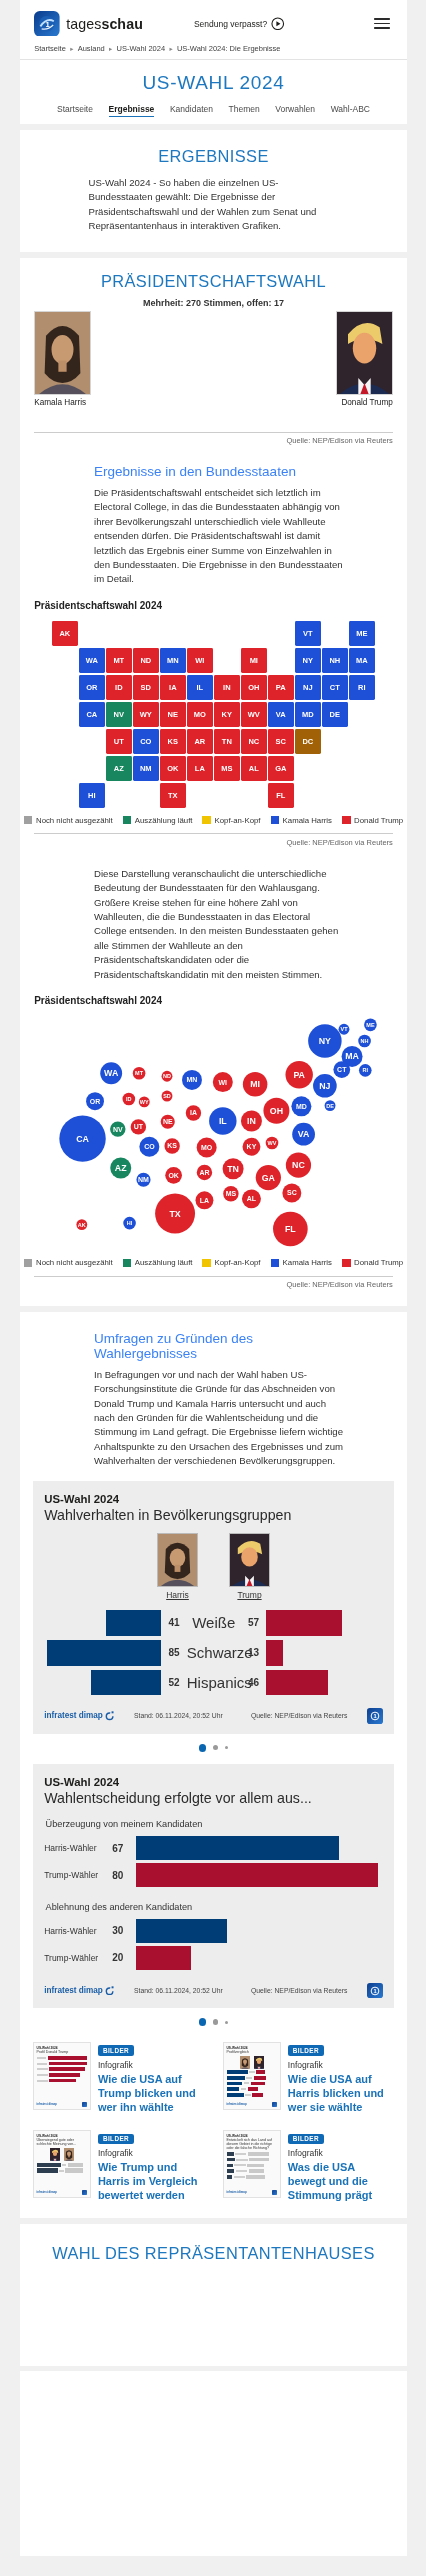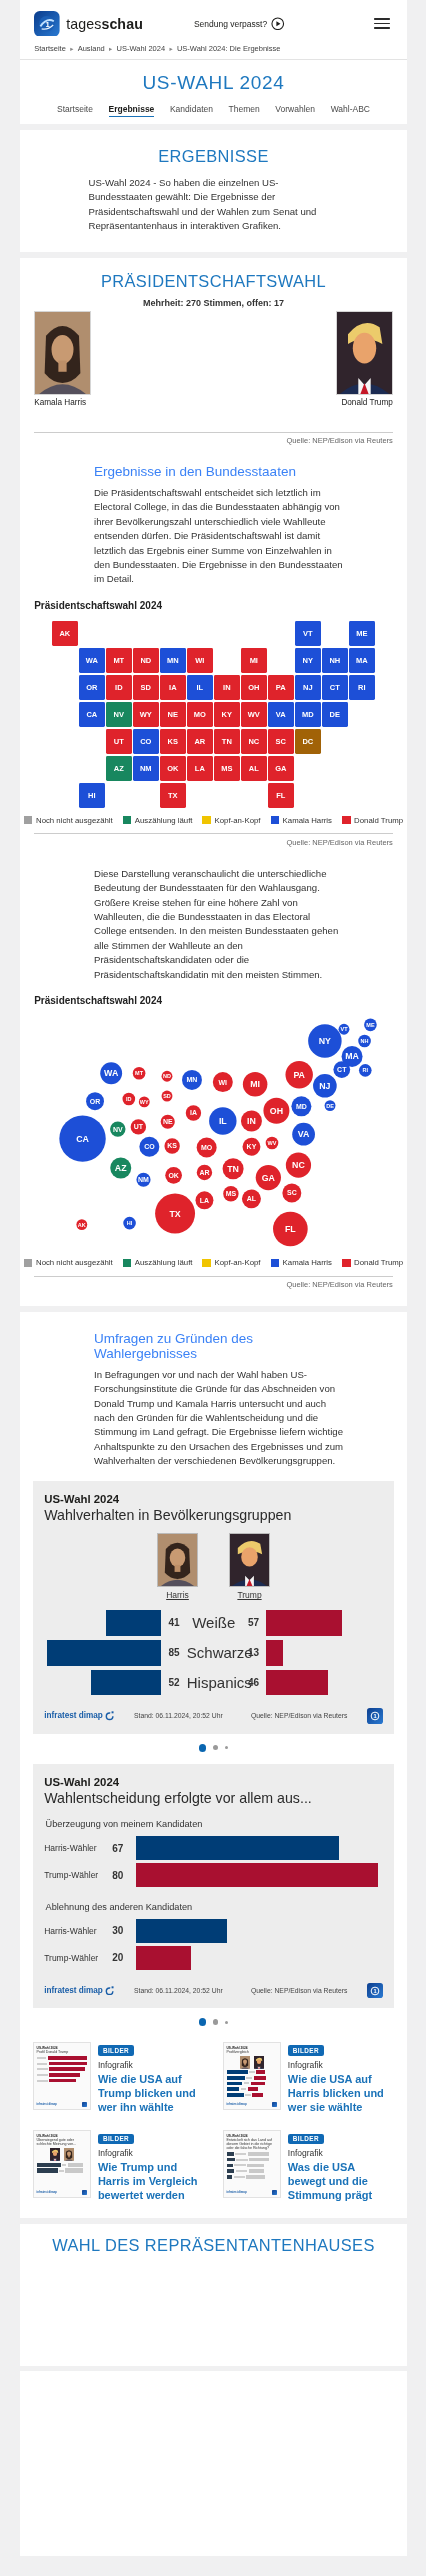--- a/index.html
+++ b/index.html
@@ -106,21 +106,21 @@
   .mini-ph svg { width:100%; height:100%; display:block; }
   .thumb-foot { position:absolute; bottom:2.1px; left:2.8px; right:2.8px; display:flex; justify-content:space-between; align-items:center; }
   .thumb-foot .tfa { width:5px; height:5px; border-radius:0.7px; background:linear-gradient(135deg,#0d3f8f,#2a7ad2); }
   .thumb-foot .tfd { color:#1a5ea8; font-size:2.8px; font-weight:bold; }
   .teaser-txt { padding-top:1.4px; }
   .badge { display:inline-block; background:#1069b4; color:#fff; font-size:6.4px; font-weight:bold; letter-spacing:0.4px; padding:1.8px 5px; border-radius:2.1px; }
   .teaser-kicker { font-size:8.5px; color:#333; margin:4.3px 0 2.8px 0; }
   .teaser-headline { font-size:11px; font-weight:bold; color:#1a72b8; line-height:1.25; }
 
   
-  .tall-card { padding-top:12px; }
+  .tall-card { padding-top:20px; }
   .house-card { min-height:142px; }
   .senate-card { min-height:124px; padding-top:27px; }
   .senate-results-card { min-height:185px; padding:18.5px 0 0 0; }
 </style>
 </head>
 <body>
 
 <div class="page">
 
   <header class="card header-card">

